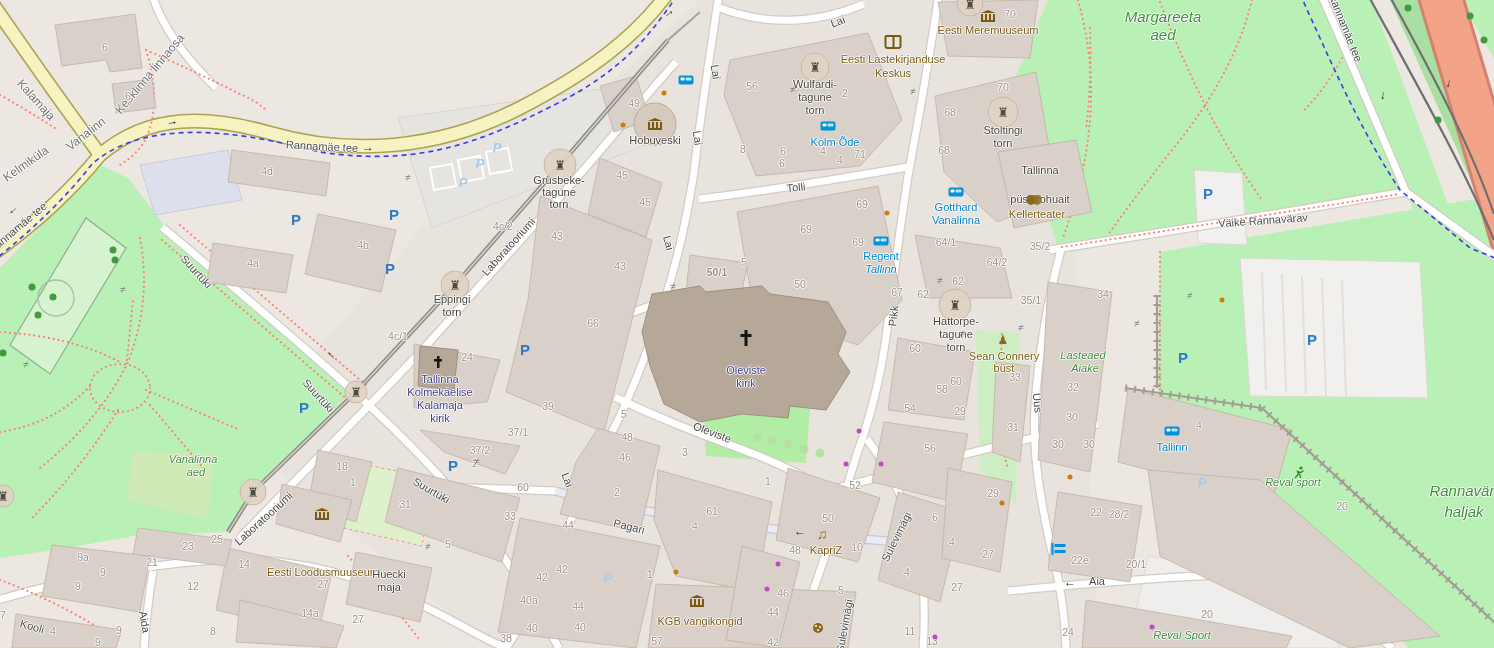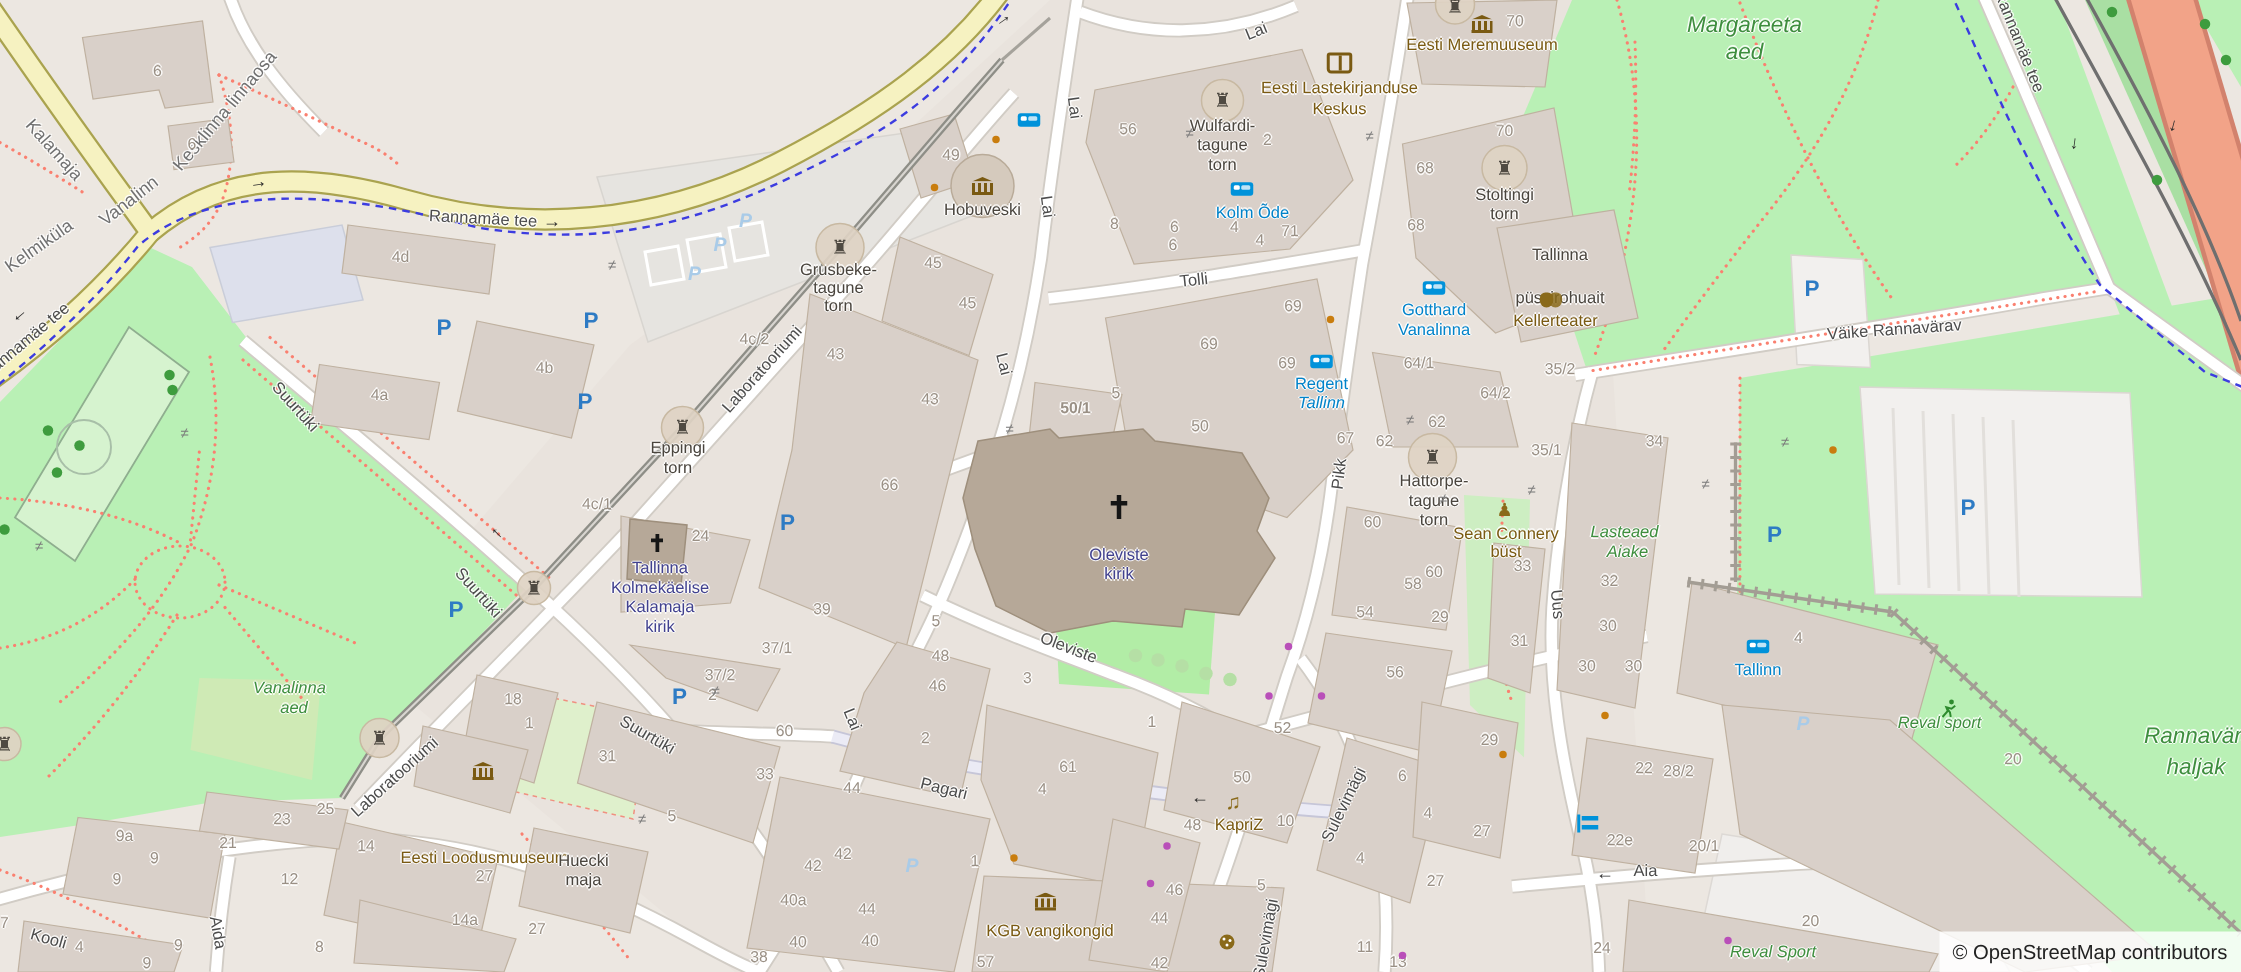--- a/index.html
+++ b/index.html
@@ -561,16 +561,13 @@
       <div class="icn i-tree" style="position: absolute; left: 1470px; top: 16px; transform: translate(-50%, -50%);"></div>
       <div class="icn i-tree" style="position: absolute; left: 1484px; top: 40px; transform: translate(-50%, -50%);"></div>
       <div class="icn i-tree" style="position: absolute; left: 1438px; top: 120px; transform: translate(-50%, -50%);"></div>
       <div class="icn i-treelight" style="position: absolute; left: 757px; top: 437px; transform: translate(-50%, -50%);"></div>
       <div class="icn i-treelight" style="position: absolute; left: 772px; top: 440px; transform: translate(-50%, -50%);"></div>
       <div class="icn i-treelight" style="position: absolute; left: 788px; top: 444px; transform: translate(-50%, -50%);"></div>
       <div class="icn i-treelight" style="position: absolute; left: 804px; top: 449px; transform: translate(-50%, -50%);"></div>
       <div class="icn i-treelight" style="position: absolute; left: 820px; top: 453px; transform: translate(-50%, -50%);"></div>
     </div>
 
-  <div class="attribution">
-    <span>© OpenStreetMap contributors</span>
-  </div>
 </div>
 
 </body></html>

